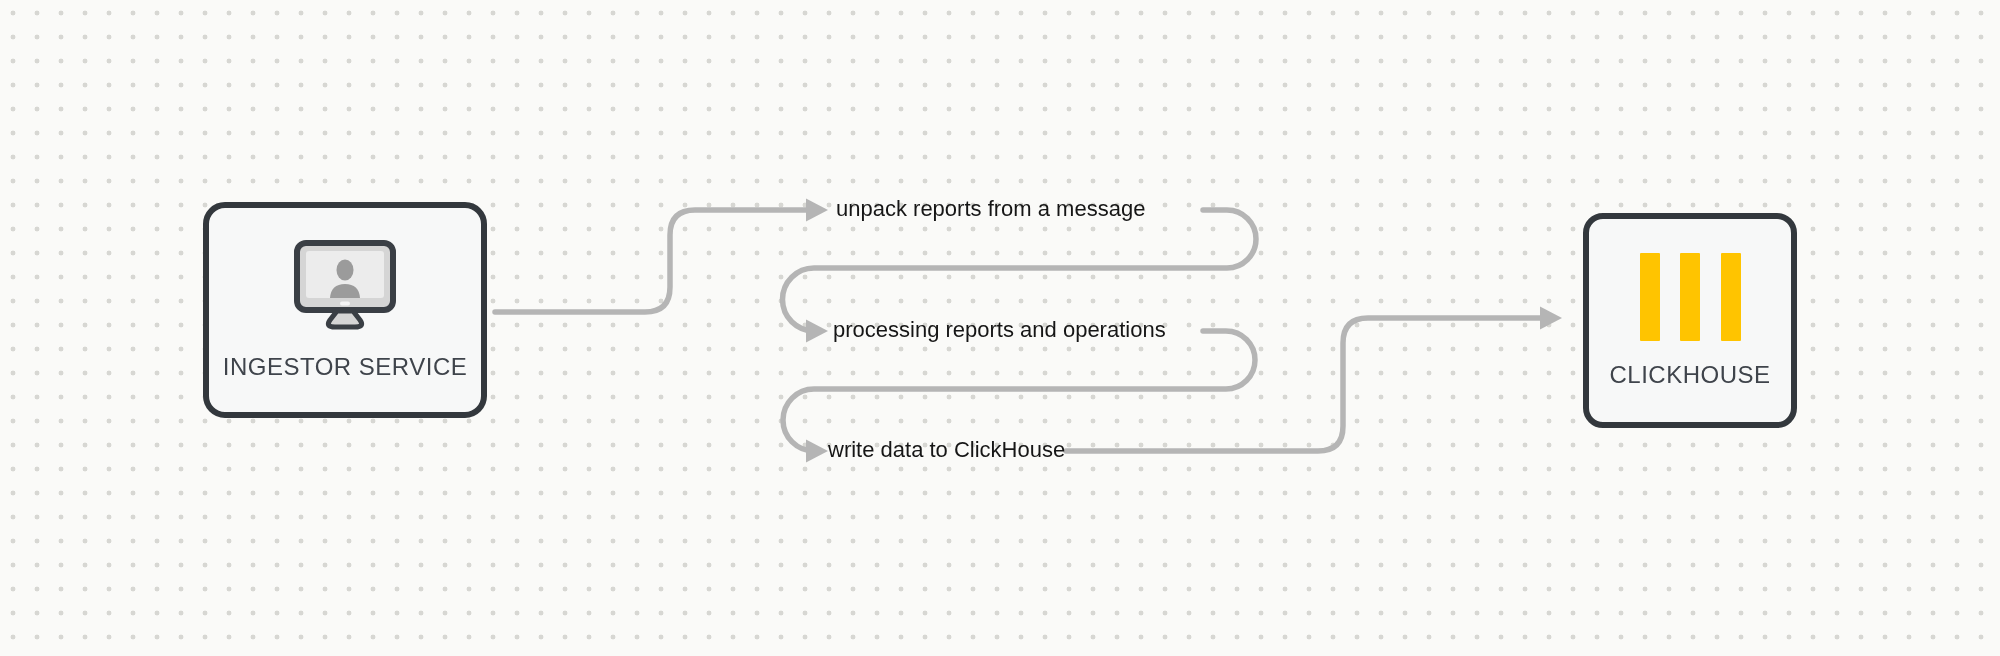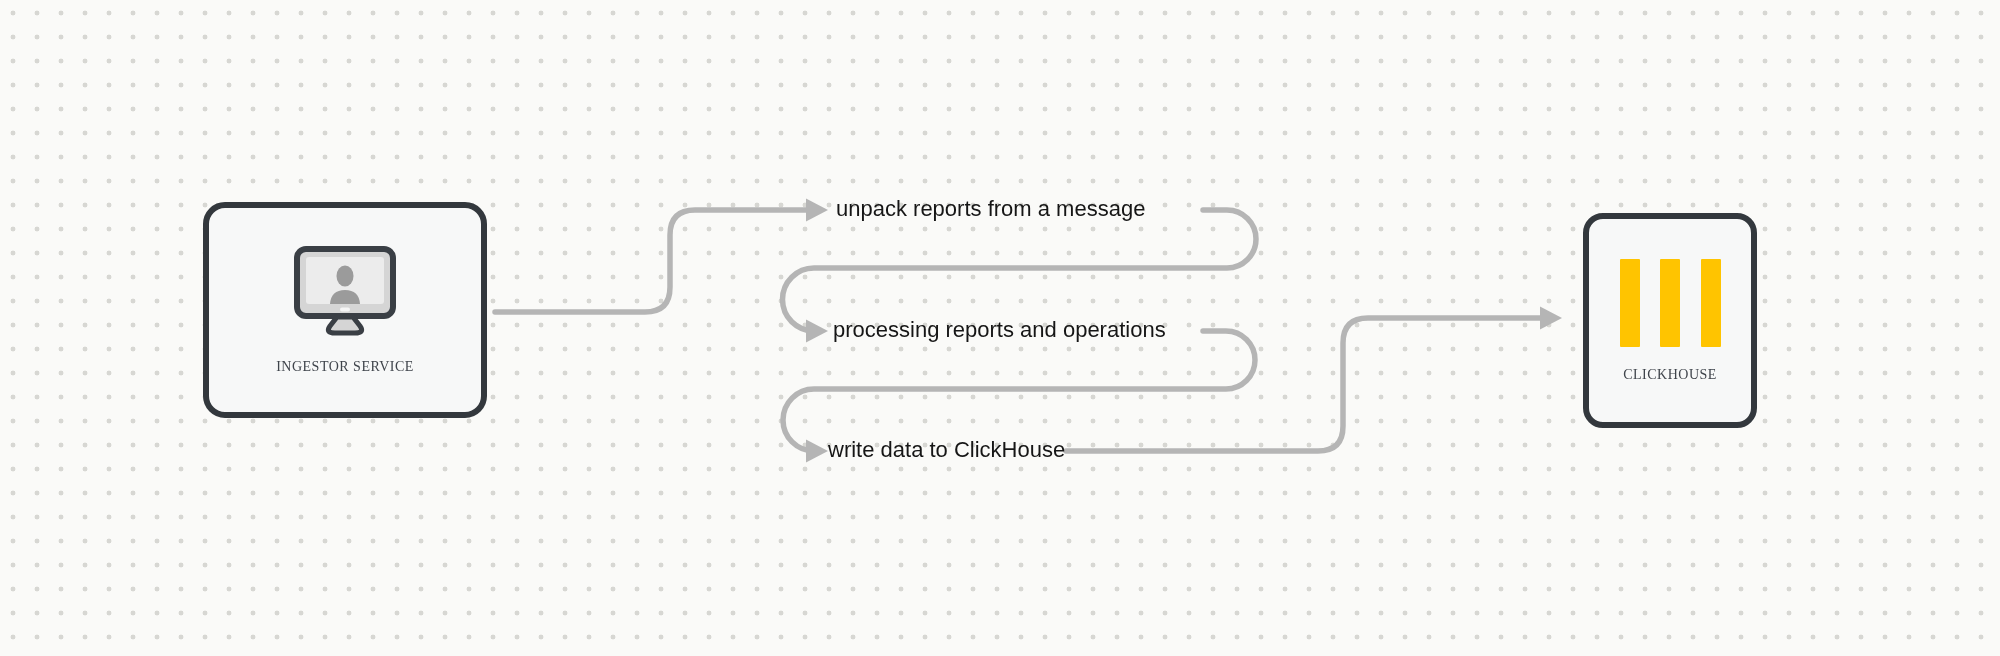--- a/index.html
+++ b/index.html
@@ -30,28 +30,27 @@
     box-sizing: border-box;
     background: #f7f8f8;
     border: 6px solid #33383d;
     border-radius: 22px;
     display: flex;
     flex-direction: column;
     align-items: center;
     justify-content: center;
   }
   .node-ingestor { left: 203px; top: 202px; width: 284px; height: 216px; }
-  .node-clickhouse { left: 1583px; top: 213px; width: 174px; height: 215px; border-radius: 20px; }
+  .node-clickhouse { left: 1583px; top: 213px; width: 214px; height: 215px; border-radius: 20px; }
 
   .node-label {
-    font-size: 14px;
+    font-size: 24px;
     letter-spacing: 0.5px;
     color: #3f444b;
     white-space: nowrap;
-    font-family: Liberation Serif, serif;
   }
   .node-ingestor .node-label { margin-top: 22px; }
   .node-clickhouse .node-label { margin-top: 20px; }
 
   .ch-logo { display: flex; gap: 20.5px; height: 88px; }
   .ch-bar { width: 20px; height: 88px; background: #FFC400; border-radius: 1px; }
 
   .step-label {
     position: absolute;
     transform: translateY(-52%);

